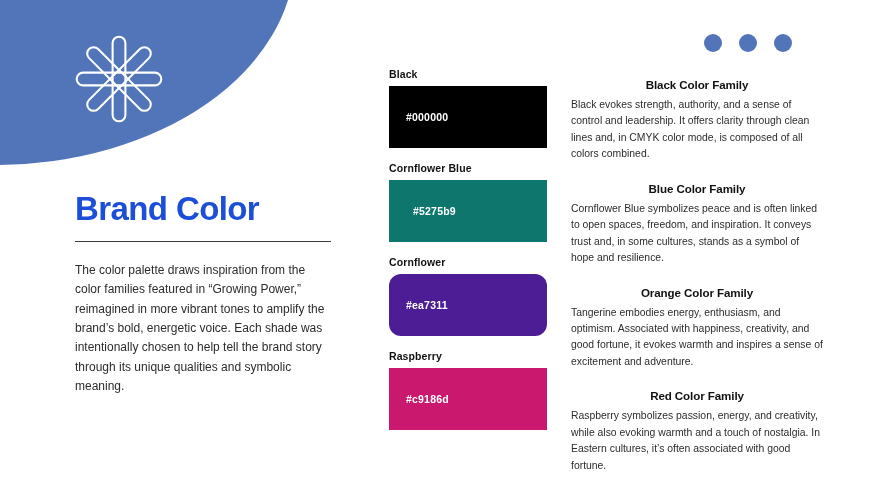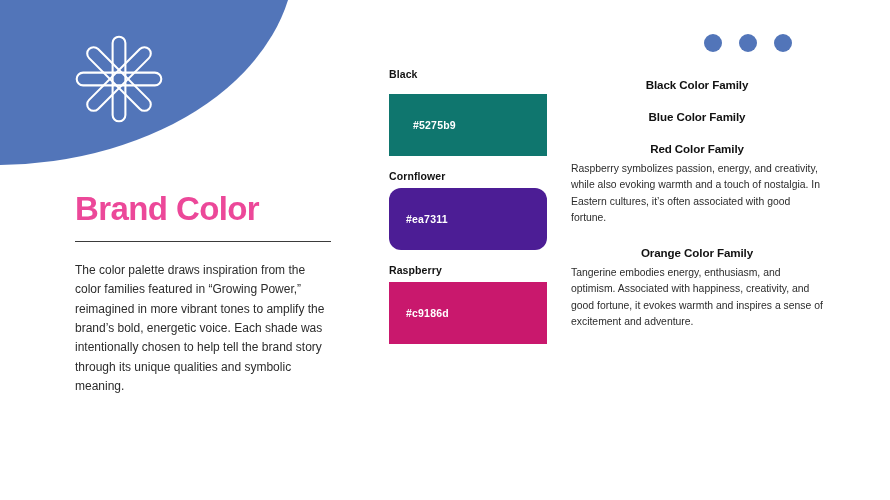--- a/index.html
+++ b/index.html
@@ -160,32 +160,36 @@
     </svg>
   </div>
 
   <div class="dots">
     <span class="dot" style="background-color: rgb(82, 117, 185);"></span>
     <span class="dot" style="background-color: rgb(82, 117, 185);"></span>
     <span class="dot" style="background-color: rgb(82, 117, 185);"></span>
   </div>
 
   <div class="left-col">
-    <h1 class="page-title" style="color: #ec4899;">Brand Color</h1>
+    <h1 class="page-title" style="color: #1d4ed8;">Brand Color</h1>
     <div class="title-rule"></div>
     <p class="intro-text">The color palette draws inspiration from the color families featured in “Growing Power,” reimagined in more vibrant tones to amplify the brand’s bold, energetic voice. Each shade was intentionally chosen to help tell the brand story through its unique qualities and symbolic meaning.</p>
   </div>
 
   <div class="swatch-col">
 
     <div class="swatch-block">
       <div class="swatch-name">Black</div>
-    </div>
-
-    <div class="swatch-block">
+      <div class="swatch-chip" style="background-color: rgb(0, 0, 0);">
+        <span class="swatch-hex">#000000</span>
+      </div>
+    </div>
+
+    <div class="swatch-block">
+      <div class="swatch-name">Cornflower Blue</div>
       <div class="swatch-chip" style="background-color: #0f766e; padding-left: 24px;">
         <span class="swatch-hex">#5275b9</span>
       </div>
     </div>
 
     <div class="swatch-block">
       <div class="swatch-name">Cornflower</div>
       <div class="swatch-chip" style="background-color: #4c1d95; border-radius: 12px;">
         <span class="swatch-hex">#ea7311</span>
       </div>
@@ -197,31 +201,33 @@
         <span class="swatch-hex">#c9186d</span>
       </div>
     </div>
 
   </div>
 
   <div class="desc-col">
 
     <div class="desc-block">
       <div class="desc-title">Black Color Family</div>
+      <div class="desc-body">Black evokes strength, authority, and a sense of control and leadership. It offers clarity through clean lines and, in CMYK color mode, is composed of all colors combined.</div>
     </div>
 
     <div class="desc-block">
       <div class="desc-title">Blue Color Family</div>
+      <div class="desc-body">Cornflower Blue symbolizes peace and is often linked to open spaces, freedom, and inspiration. It conveys trust and, in some cultures, stands as a symbol of hope and resilience.</div>
+    </div>
+
+    <div class="desc-block">
+      <div class="desc-title">Orange Color Family</div>
+      <div class="desc-body">Tangerine embodies energy, enthusiasm, and optimism. Associated with happiness, creativity, and good fortune, it evokes warmth and inspires a sense of excitement and adventure.</div>
     </div>
 
     <div class="desc-block">
       <div class="desc-title">Red Color Family</div>
       <div class="desc-body">Raspberry symbolizes passion, energy, and creativity, while also evoking warmth and a touch of nostalgia. In Eastern cultures, it’s often associated with good fortune.</div>
     </div>
 
-    <div class="desc-block">
-      <div class="desc-title">Orange Color Family</div>
-      <div class="desc-body">Tangerine embodies energy, enthusiasm, and optimism. Associated with happiness, creativity, and good fortune, it evokes warmth and inspires a sense of excitement and adventure.</div>
-    </div>
-
   </div>
 
 </div>
 
 </body></html>

